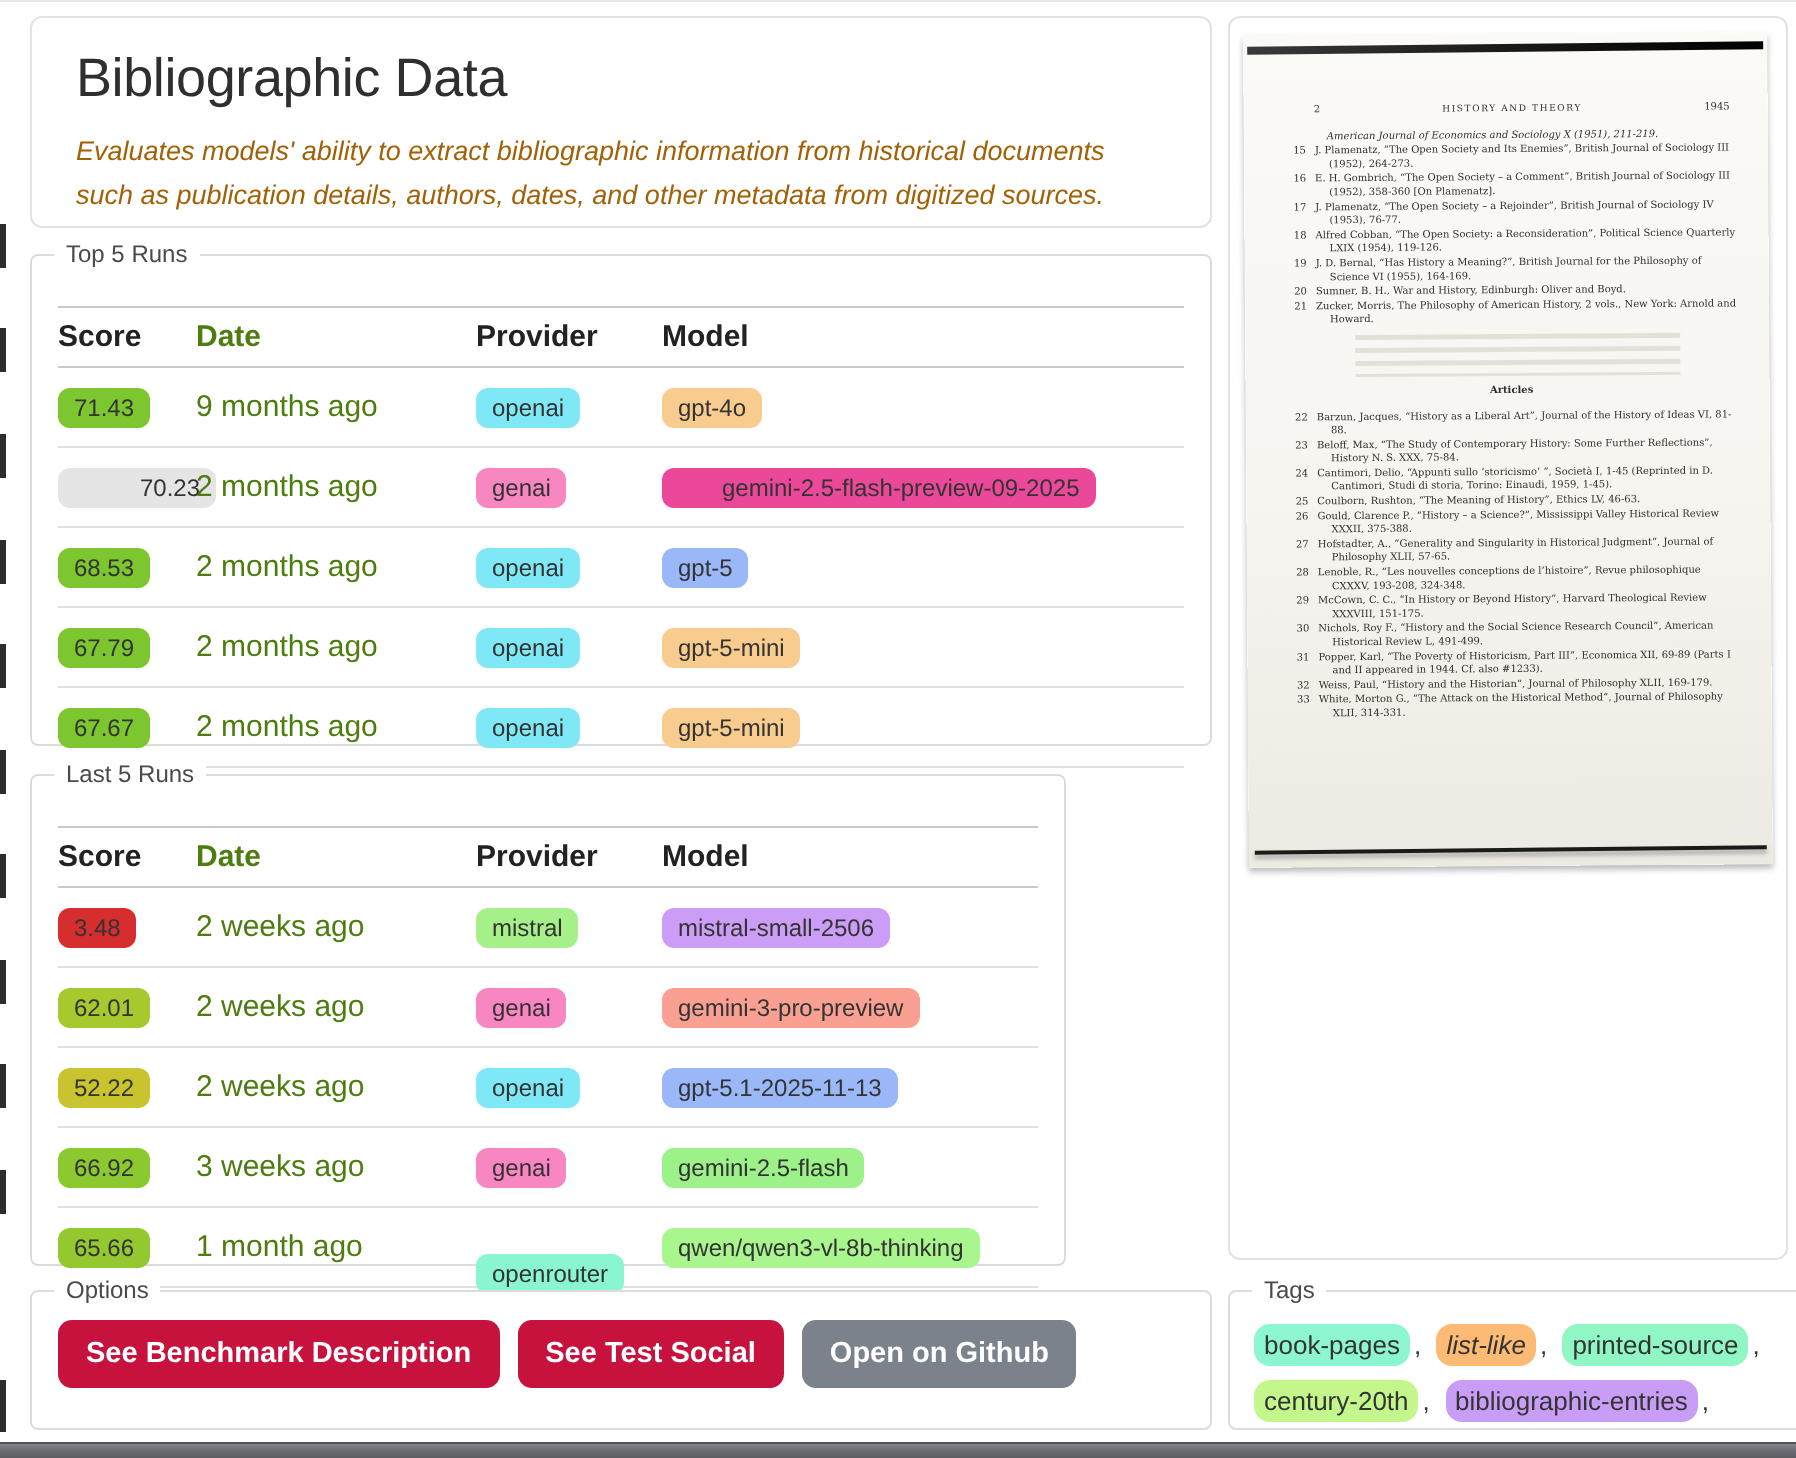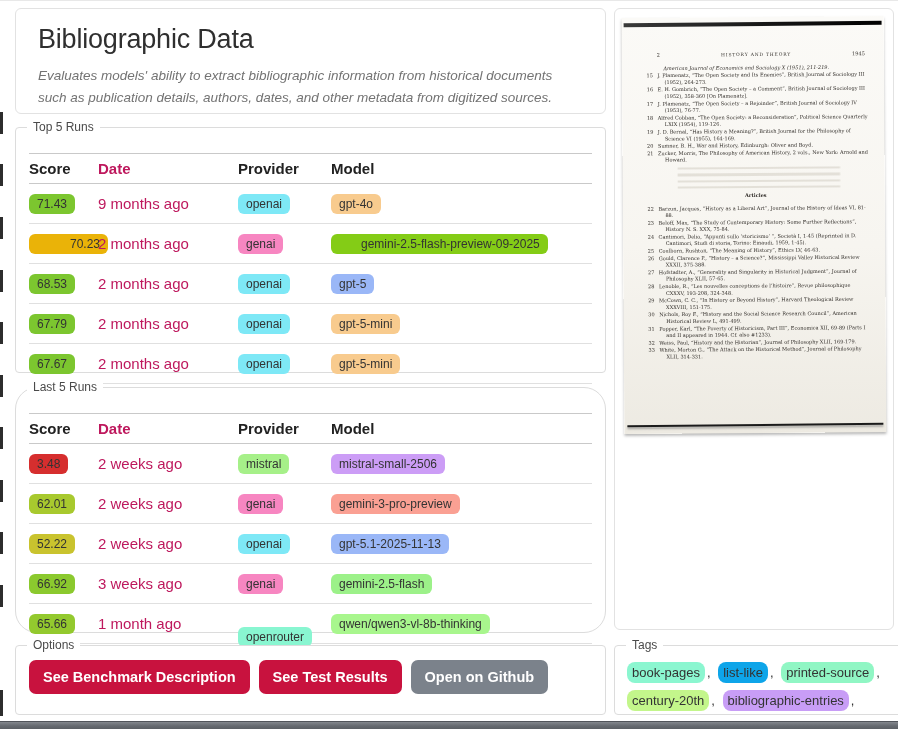--- a/index.html
+++ b/index.html
@@ -15,51 +15,51 @@
     position: absolute;
     background: #fff;
     border: 1px solid #e2e2e2;
     border-radius: 6px;
   }
   
   #header-card { left: 15px; top: 8px; width: 591px; height: 106px; padding: 15px 22px; }
   .page-title { font-size: 27px; font-weight: 500; color: #2f2f2f; letter-spacing: -0.2px; }
   .page-desc {
     margin-top: 10px; font-style: italic; font-weight: 500;
-    font-size: 13.5px; line-height: 1.6; color: #737373; max-width: 545px;
+    font-size: 13.5px; line-height: 1.6; color: #a16207; max-width: 545px;
   }
   
   .panel {
     position: absolute; background: #fff;
     border: 1px solid #dcdcdc; border-radius: 4px;
   }
   .panel-legend {
     position: absolute; top: -8px; left: 11px;
     background: #fff; padding: 0 6px;
     font-size: 12px; color: #4a4a4a;
   }
   #top5-panel  { left: 15px; top: 127px; width: 591px; height: 246px; }
-  #last5-panel { left: 15px; top: 387px; width: 591px; height: 246px; border-radius: 22px; }
+  #last5-panel { left: 15px; top: 387px; width: 518px; height: 246px; }
   #options-panel { left: 15px; top: 645px; width: 591px; height: 70px; }
   #tags-panel  { left: 614px; top: 645px; width: 329px; height: 70px; }
   #image-card  { left: 614px; top: 8px; width: 280px; height: 622px; }
 
   
   .runs-table { margin: 25px 13px 0 13px; }
   .thead {
     display: flex; align-items: center; height: 31px;
     border-top: 1px solid #c9c9c9; border-bottom: 1px solid #c9c9c9;
     font-weight: 700; font-size: 15px; color: #222;
   }
   .trow {
     display: flex; align-items: center; height: 40px;
     border-bottom: 1px solid #e0e0e0; font-size: 15px;
   }
   .c-score { width: 69px; }
-  .c-date { width: 140px; color: #be185d; }
+  .c-date { width: 140px; color: #4d7c0f; }
   .c-provider { width: 93px; }
   .c-model { flex: 1; }
   .badge {
     display: inline-block; padding: 3px 8px; border-radius: 6px;
     font-size: 12px; color: #333; white-space: nowrap;
   }
   
   .options-row { display: flex; gap: 9px; padding: 14px 0 13px 13px; }
   .btn {
     border: none; border-radius: 7px; color: #fff;
@@ -138,24 +138,24 @@
       <div class="c-provider">Provider</div>
       <div class="c-model">Model</div>
     </div>
     <div class="trow">
       <div class="c-score"><span class="badge" style="background-color: rgb(124, 198, 47);">71.43</span></div>
       <div class="c-date">9 months ago</div>
       <div class="c-provider"><span class="badge" style="background-color: rgb(126, 232, 246);">openai</span></div>
       <div class="c-model"><span class="badge" style="background-color: rgb(248, 203, 142);">gpt-4o</span></div>
     </div>
     <div class="trow">
-      <div class="c-score"><span class="badge" style="background-color: #eab308; padding-left: 41px;">70.23</span></div>
+      <div class="c-score"><span class="badge" style="background-color: #e5e5e5; padding-left: 41px;">70.23</span></div>
       <div class="c-date">2 months ago</div>
       <div class="c-provider"><span class="badge" style="background-color: rgb(247, 134, 193);">genai</span></div>
-      <div class="c-model"><span class="badge" style="background-color: #84cc16; padding-left: 30px;">gemini-2.5-flash-preview-09-2025</span></div>
+      <div class="c-model"><span class="badge" style="background-color: #ec4899; padding-left: 30px;">gemini-2.5-flash-preview-09-2025</span></div>
     </div>
     <div class="trow">
       <div class="c-score"><span class="badge" style="background-color: rgb(124, 198, 47);">68.53</span></div>
       <div class="c-date">2 months ago</div>
       <div class="c-provider"><span class="badge" style="background-color: rgb(126, 232, 246);">openai</span></div>
       <div class="c-model"><span class="badge" style="background-color: rgb(154, 183, 247);">gpt-5</span></div>
     </div>
     <div class="trow">
       <div class="c-score"><span class="badge" style="background-color: rgb(124, 198, 47);">67.79</span></div>
       <div class="c-date">2 months ago</div>
@@ -210,30 +210,30 @@
       <div class="c-provider"><span class="badge" style="background-color: rgb(137, 246, 209); margin-top: 26px;">openrouter</span></div>
       <div class="c-model"><span class="badge" style="background-color: rgb(168, 246, 141);">qwen/qwen3-vl-8b-thinking</span></div>
     </div>
   </div>
 </div>
 
 <div id="options-panel" class="panel">
   <span class="panel-legend">Options</span>
   <div class="options-row">
     <button class="btn" style="background-color: rgb(200, 18, 62);">See Benchmark Description</button>
-    <button class="btn" style="background-color: rgb(200, 18, 62);">See Test Results</button>
+    <button class="btn" style="background-color: rgb(200, 18, 62);">See Test Social</button>
     <button class="btn" style="background-color: rgb(123, 130, 139);">Open on Github</button>
   </div>
 </div>
 
 <div id="tags-panel" class="panel">
   <span class="panel-legend">Tags</span>
   <div class="tags-row">
     <span class="tag" style="background-color: rgb(139, 246, 208);">book-pages</span><span class="tag-sep">,</span>
-    <span class="tag" style="background-color: #0ea5e9;">list-like</span><span class="tag-sep">,</span>
+    <span class="tag" style="background-color: #fdba74; font-style: italic;">list-like</span><span class="tag-sep">,</span>
     <span class="tag" style="background-color: rgb(144, 246, 196);">printed-source</span><span class="tag-sep">,</span>
     <span class="tag" style="background-color: rgb(195, 246, 139);">century-20th</span><span class="tag-sep">,</span>
     <span class="tag" style="background-color: rgb(200, 157, 246);">bibliographic-entries</span><span class="tag-sep">,</span>
     
   </div>
 </div>
 
 <div id="image-card" class="card">
   <div id="scan-photo">
     <div class="scan-topbar"></div>

